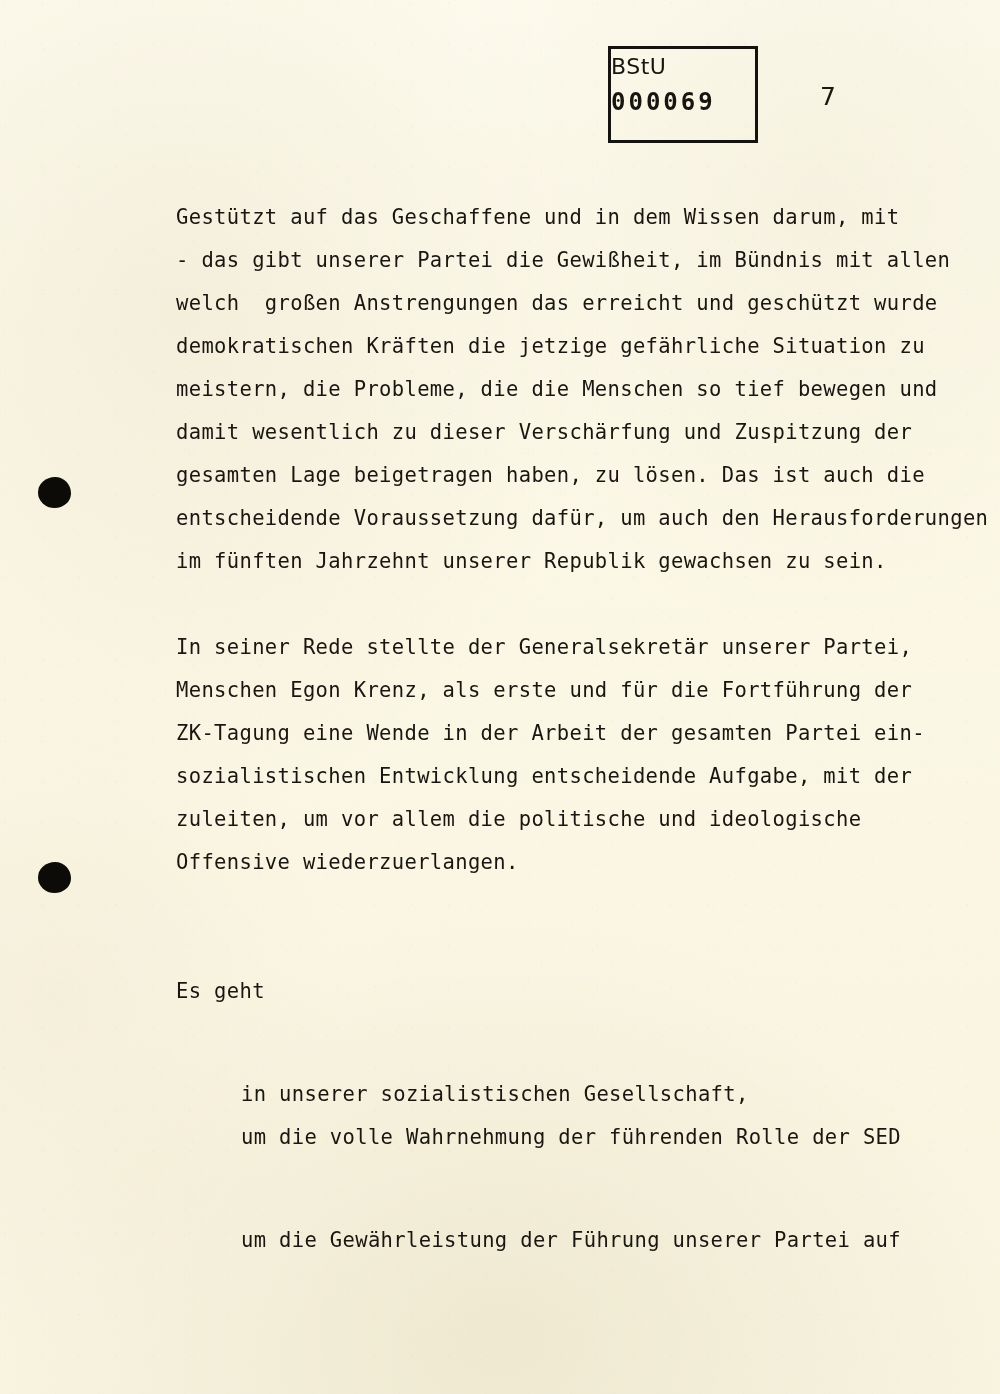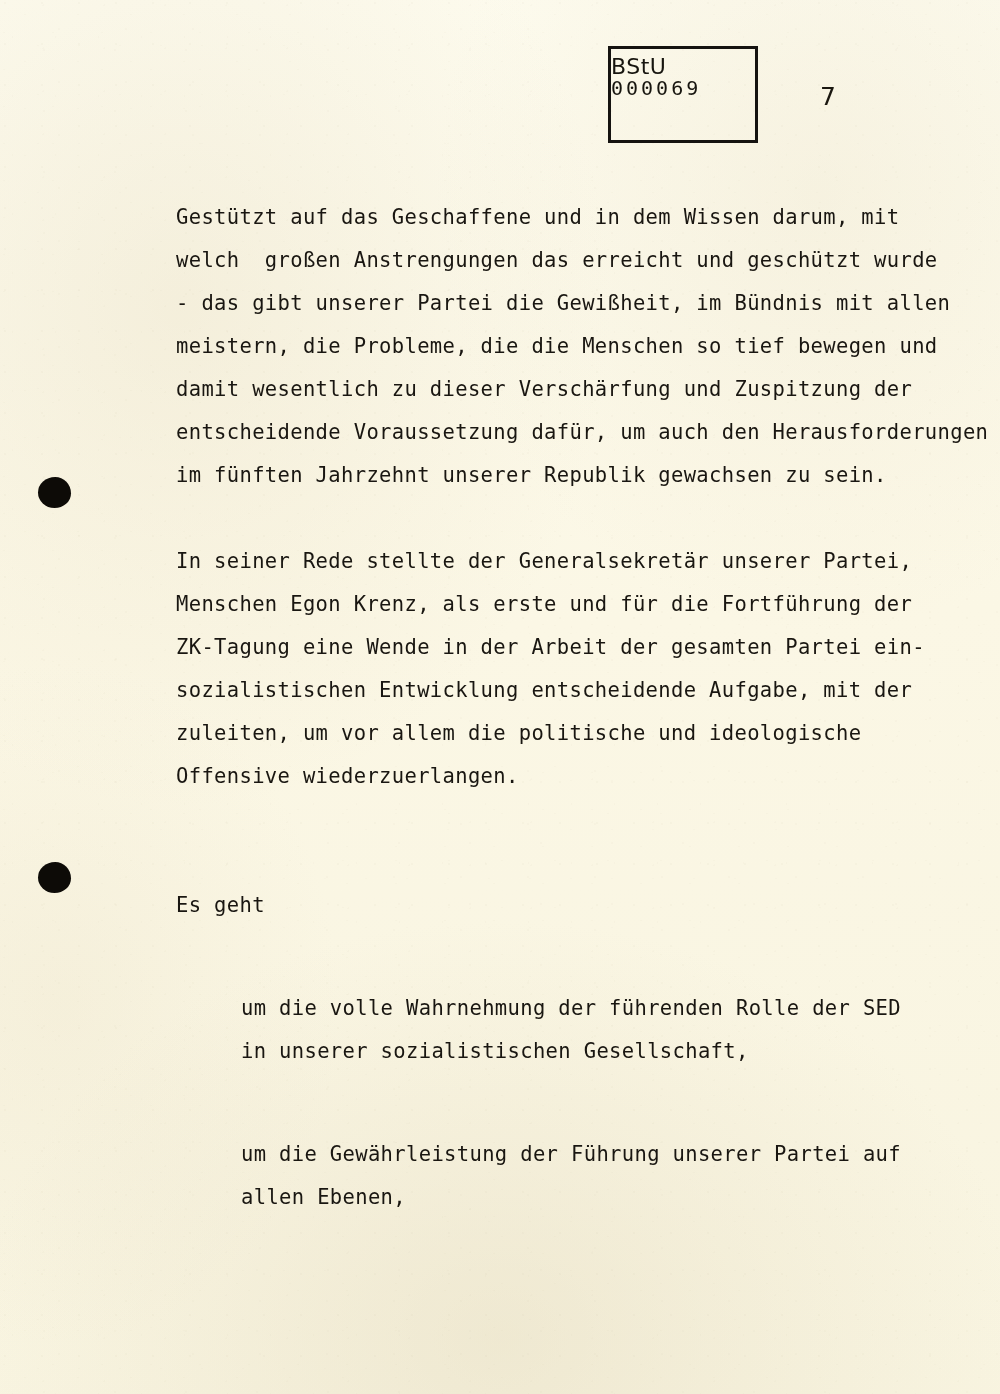--- a/index.html
+++ b/index.html
@@ -55,25 +55,25 @@
     color: #17150f;
   }
   #stamp .stamp-agency {
     margin-top: 7px;
     font-size: 22px;
     letter-spacing: .5px;
     line-height: 1;
     font-family: "DejaVu Sans", "Liberation Sans", sans-serif;
   }
   #stamp .stamp-number {
-    margin-top: 0;
-    font-size: 20px;
+    margin-top: 12px;
+    font-size: 24px;
     letter-spacing: 3px;
     line-height: 1;
-    font-weight: 400;
+    font-weight: 700;
     font-family: "DejaVu Sans Mono", "Liberation Mono", monospace;
   }
 
   #page-number {
     position: absolute;
     left: 806px;
     top: 82px;
     width: 44px;
     text-align: center;
     font-size: 25px;
@@ -125,45 +125,46 @@
   </div>
 
   <div id="page-number">7</div>
 
   <div class="punch-mark" id="punch-mark-1"></div>
   <div class="punch-mark" id="punch-mark-2"></div>
 
   <div id="body">
       <div class="para">
         <div class="line">Gestützt auf das Geschaffene und in dem Wissen darum, mit</div>
+        <div class="line">- das gibt unserer Partei die Gewißheit, im Bündnis mit allen</div>
         <div class="line">welch  großen Anstrengungen das erreicht und geschützt wurde</div>
-        <div class="line">- das gibt unserer Partei die Gewißheit, im Bündnis mit allen</div>
+        <div class="line">demokratischen Kräften die jetzige gefährliche Situation zu</div>
         <div class="line">meistern, die Probleme, die die Menschen so tief bewegen und</div>
         <div class="line">damit wesentlich zu dieser Verschärfung und Zuspitzung der</div>
+        <div class="line">gesamten Lage beigetragen haben, zu lösen. Das ist auch die</div>
         <div class="line">entscheidende Voraussetzung dafür, um auch den Herausforderungen</div>
         <div class="line">im fünften Jahrzehnt unserer Republik gewachsen zu sein.</div>
       </div>
       <div class="gap-short"></div>
       <div class="para">
         <div class="line">In seiner Rede stellte der Generalsekretär unserer Partei,</div>
         <div class="line">Menschen Egon Krenz, als erste und für die Fortführung der</div>
         <div class="line">ZK-Tagung eine Wende in der Arbeit der gesamten Partei ein-</div>
         <div class="line">sozialistischen Entwicklung entscheidende Aufgabe, mit der</div>
         <div class="line">zuleiten, um vor allem die politische und ideologische</div>
         <div class="line">Offensive wiederzuerlangen.</div>
       </div>
       <div class="gap-tall"></div>
       <div class="para">
         <div class="line">Es geht</div>
       </div>
       <div class="gap-medium"></div>
       <div class="para indented">
+        <div class="line">in unserer sozialistischen Gesellschaft,</div>
         <div class="line">um die volle Wahrnehmung der führenden Rolle der SED</div>
-        <div class="line">in unserer sozialistischen Gesellschaft,</div>
       </div>
       <div class="gap-medium"></div>
       <div class="para indented">
         <div class="line">um die Gewährleistung der Führung unserer Partei auf</div>
-        <div class="line">allen Ebenen,</div>
       </div>
     </div>
 
 </div>
 
 </body></html>

